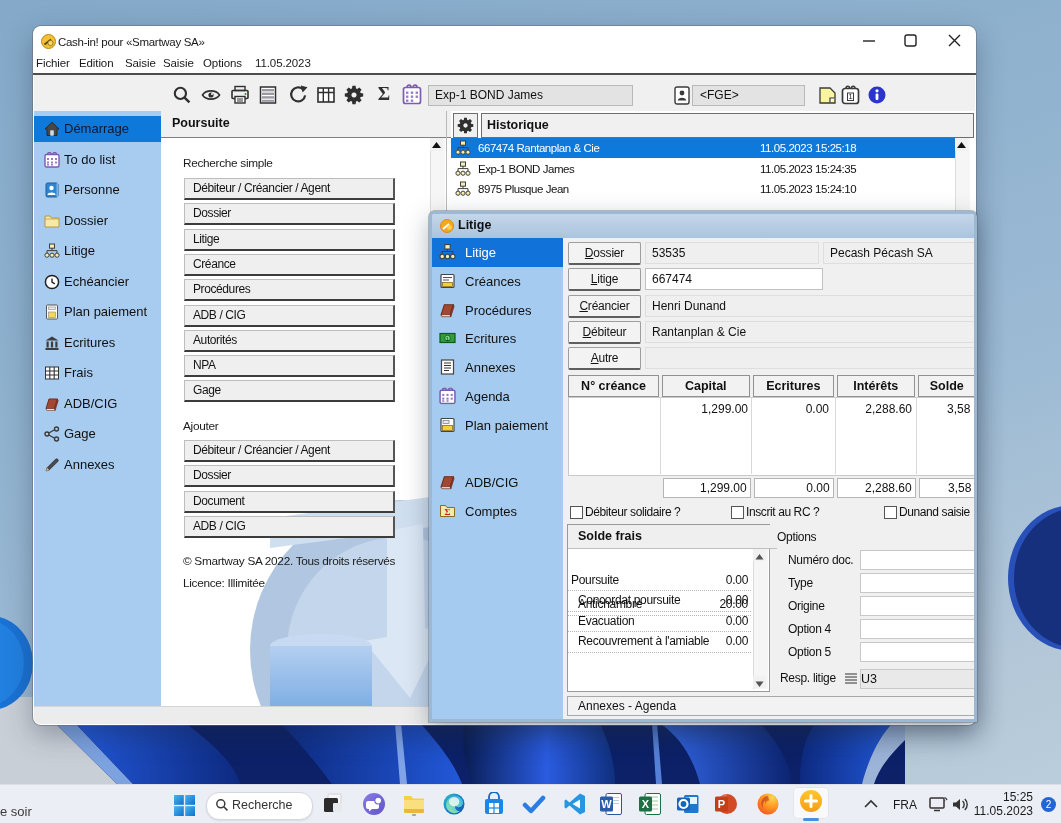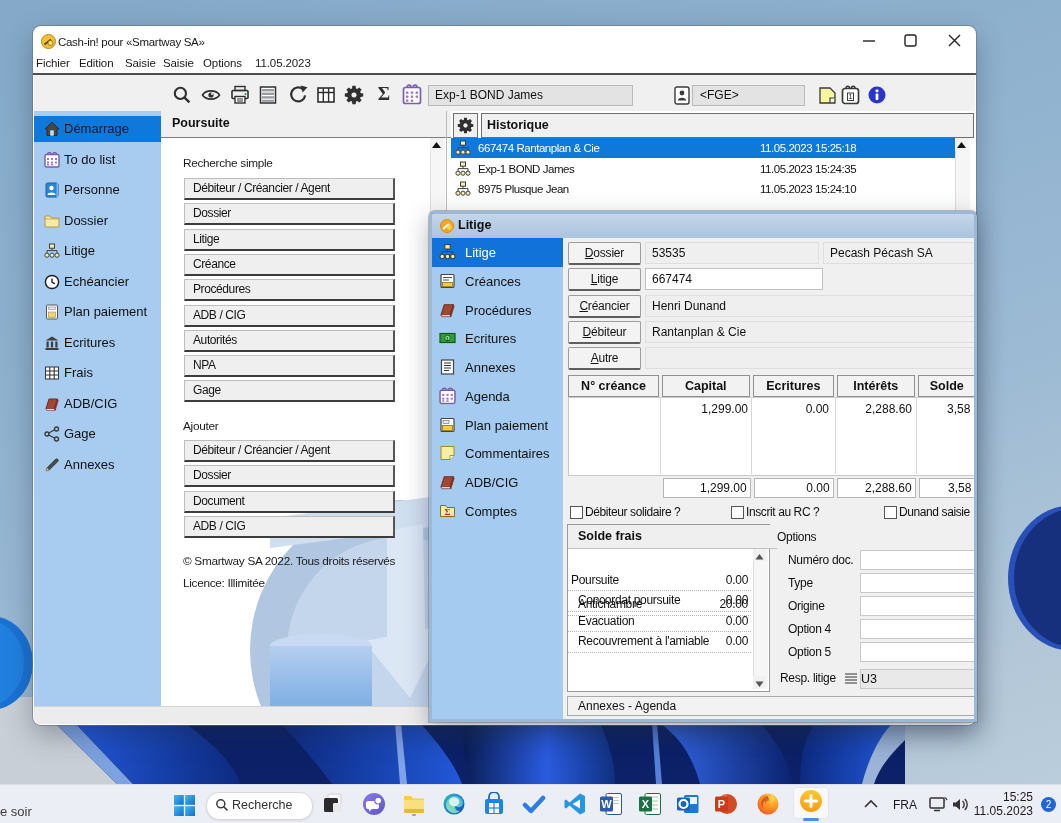--- a/index.html
+++ b/index.html
@@ -482,27 +482,20 @@
           <span class="lbl">Agenda</span>
         </div>
       <div class="lnrow" style="top:172.2px;">
           <svg width="17" height="17" viewBox="0 0 17 17">
             <rect x="2" y="2" width="13" height="13" rx="1" fill="#fff" stroke="#444" stroke-width="1.2"></rect>
             <rect x="4" y="4" width="6" height="3" fill="#e8e8e8" stroke="#777" stroke-width=".7"></rect>
             <rect x="3.5" y="9" width="10" height="5" fill="#f5cf3a" stroke="#8a6d1a" stroke-width=".8"></rect>
           </svg>
           <span class="lbl">Plan paiement</span>
         </div>
-      <div class="lnrow" style="top:200.9px;">
-          <svg width="17" height="17" viewBox="0 0 17 17">
-            <path d="M2,2 H15 V11 L11,15 H2 Z" fill="#f8ef9e" stroke="#9a8a30" stroke-width="1"></path>
-            <path d="M11,15 V11 H15" fill="#fff" stroke="#9a8a30" stroke-width=".9"></path>
-          </svg>
-          <span class="lbl">Commentaires</span>
-        </div>
       <div class="lnrow" style="top:229.6px;">
           <svg width="17" height="17" viewBox="0 0 16 16">
             <path d="M2,12.5 L5,3 h8.5 l-3,9.5 Z" fill="#a34632" stroke="#6e2c1e"></path>
             <path d="M2,12.5 h8.5 l.7,1.8 H2.7 Z" fill="#fff" stroke="#6e2c1e" stroke-width=".7"></path>
             <path d="M13.5,3 l-3,9.5 l.7,1.8 l3-9.6 Z" fill="#8a3a28" stroke="#6e2c1e" stroke-width=".6"></path>
           </svg>
           <span class="lbl">ADB/CIG</span>
         </div>
       <div class="lnrow" style="top:258.3px;">
           <svg width="17" height="17" viewBox="0 0 17 17">

